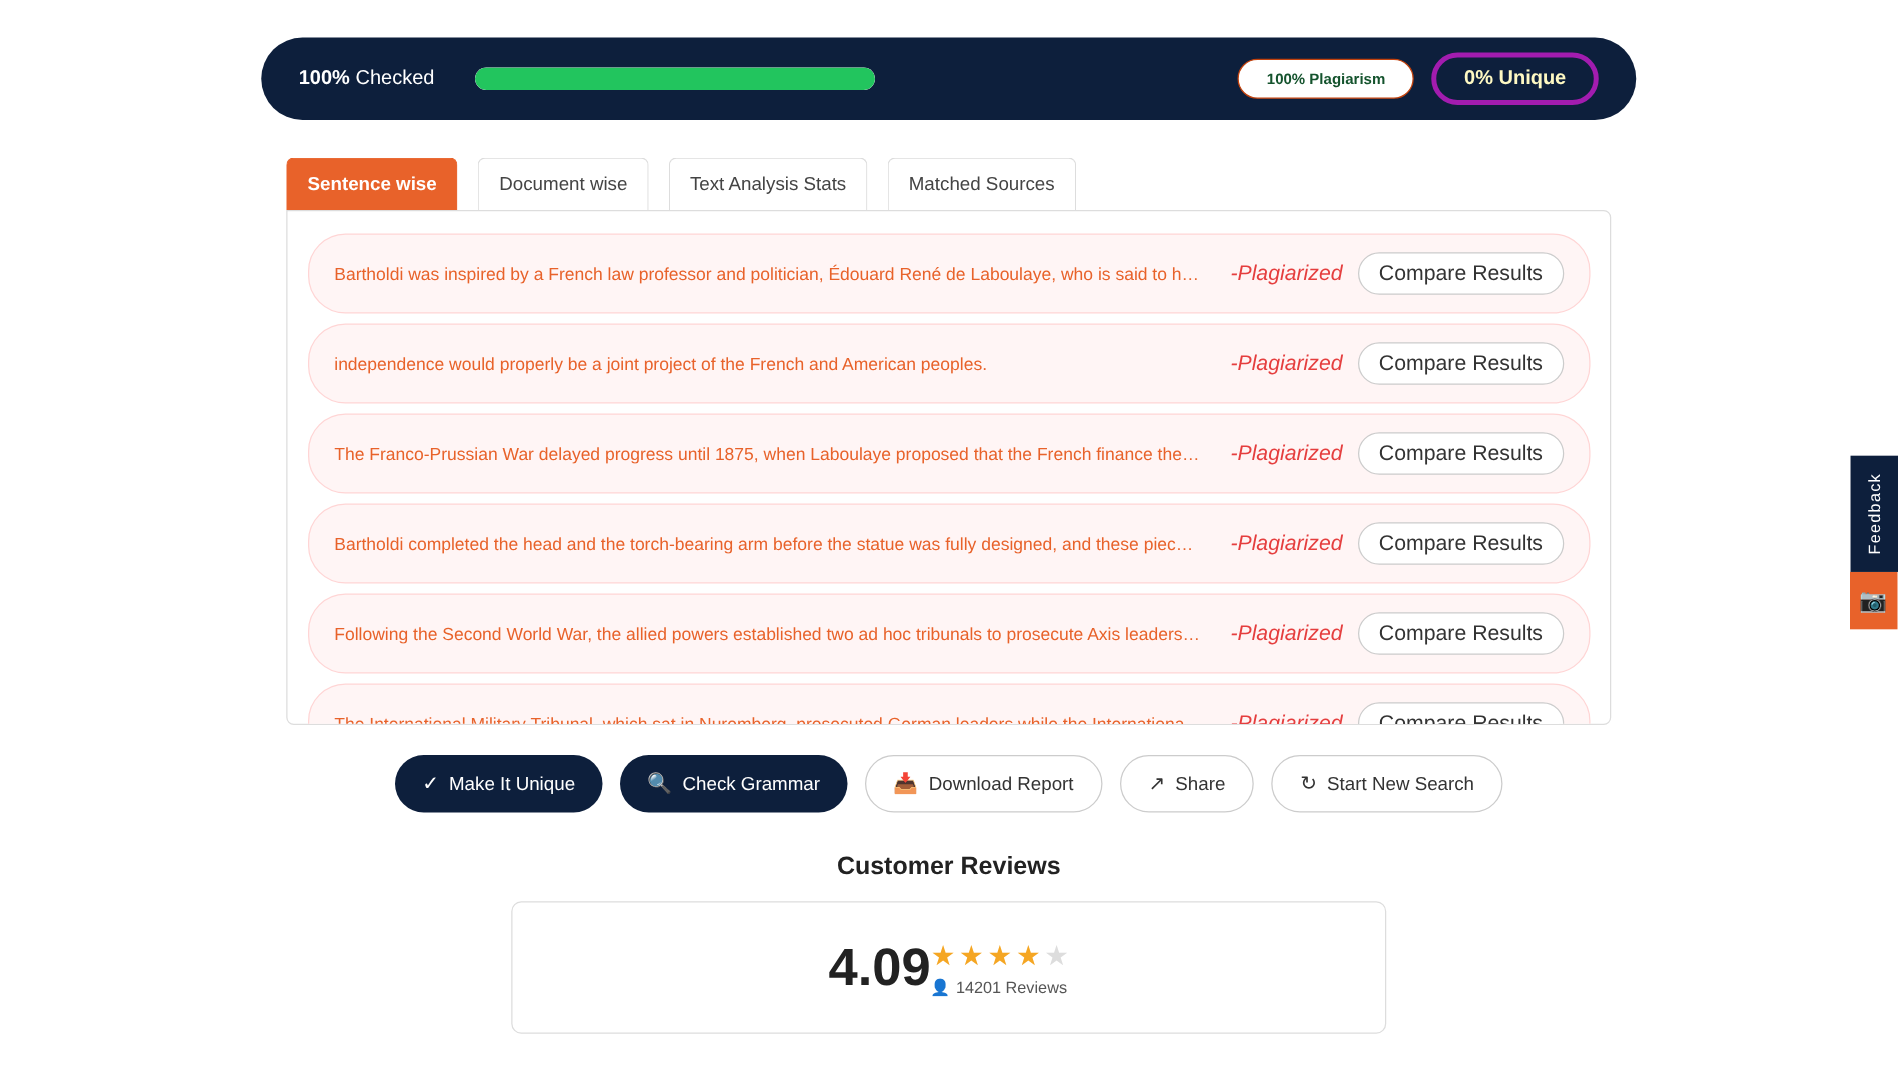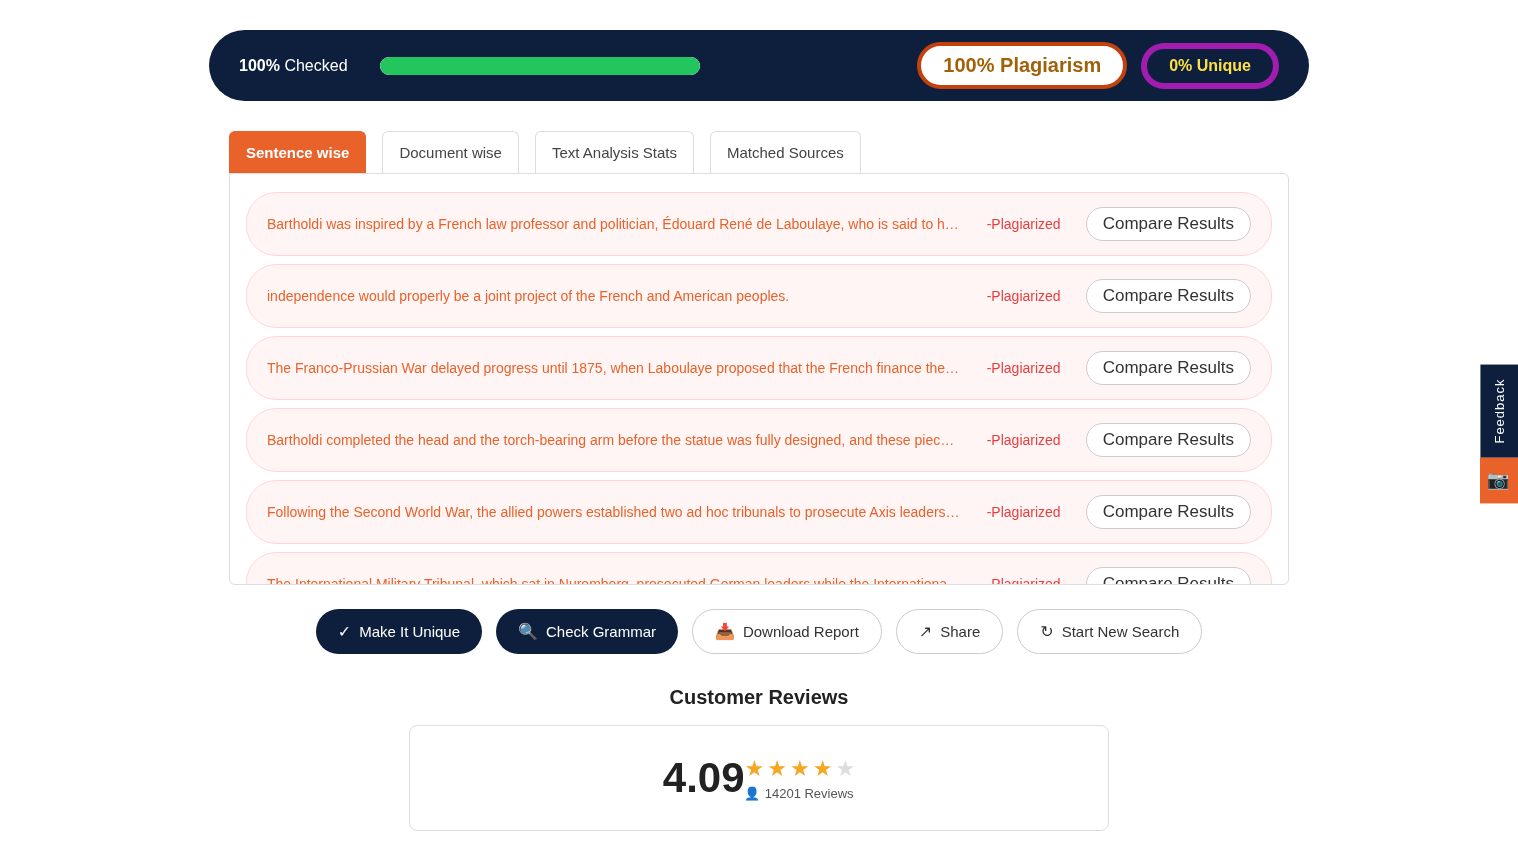--- a/index.html
+++ b/index.html
@@ -44,36 +44,36 @@
       overflow: hidden;
       max-width: 320px;
     }
     .progress-bar-fill {
       height: 100%;
       background: #22c55e;
       border-radius: 20px;
     }
     .badge-plagiarism {
       background: #fff;
-      color: #a16207;
+      color: #14532d;
       border-radius: 30px;
       padding: 8px 22px;
       font-weight: bold;
-      font-size: 20px;
-      border: 4px solid #c2410c;
+      font-size: 12px;
+      border: 1px solid #c2410c;
       white-space: nowrap;
     }
     .badge-unique {
       background: #0d1f3c;
-      color: #fde047;
+      color: #fef9c3;
       border-radius: 30px;
       padding: 8px 22px;
       font-weight: bold;
       font-size: 16px;
-      border: 6px solid #a21caf;
+      border: 4px solid #a21caf;
       white-space: nowrap;
       text-align: center;
     }
 
     
     .tabs-container {
       max-width: 1100px;
       margin: 0 auto 0;
       display: flex;
       gap: 0;
@@ -125,25 +125,26 @@
     .result-text {
       flex: 1;
       color: #e8622a;
       font-size: 14px;
       white-space: nowrap;
       overflow: hidden;
       text-overflow: ellipsis;
     }
     .result-badge {
       color: #e53e3e;
-      font-size: 14px;
+      font-size: 17px;
       font-weight: 500;
       white-space: nowrap;
       min-width: 100px;
-      text-align: center;
+      text-align: right;
+      font-style: italic;
     }
     .compare-btn {
       background: #fff;
       border: 1px solid #ccc;
       border-radius: 20px;
       padding: 6px 16px;
       font-size: 17px;
       cursor: pointer;
       color: #333;
       white-space: nowrap;

